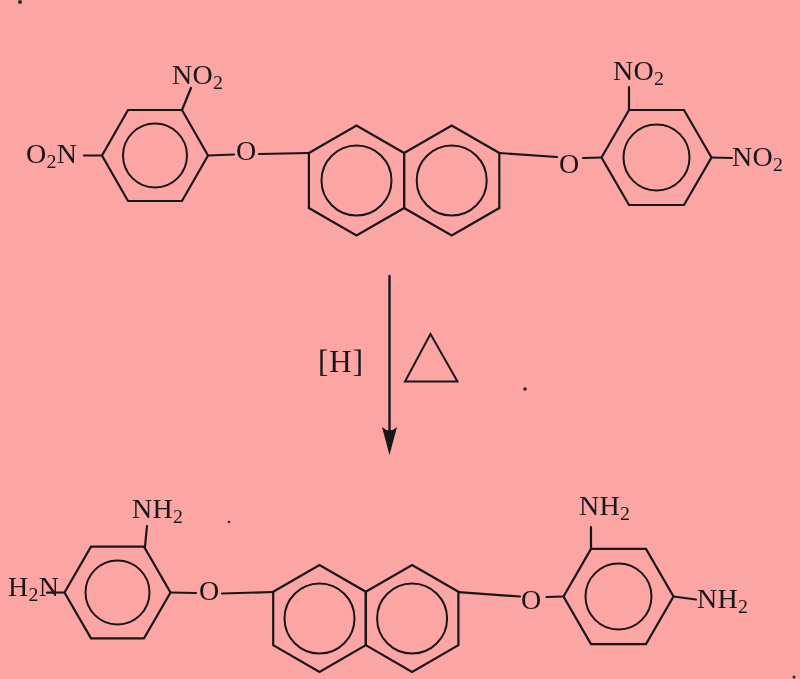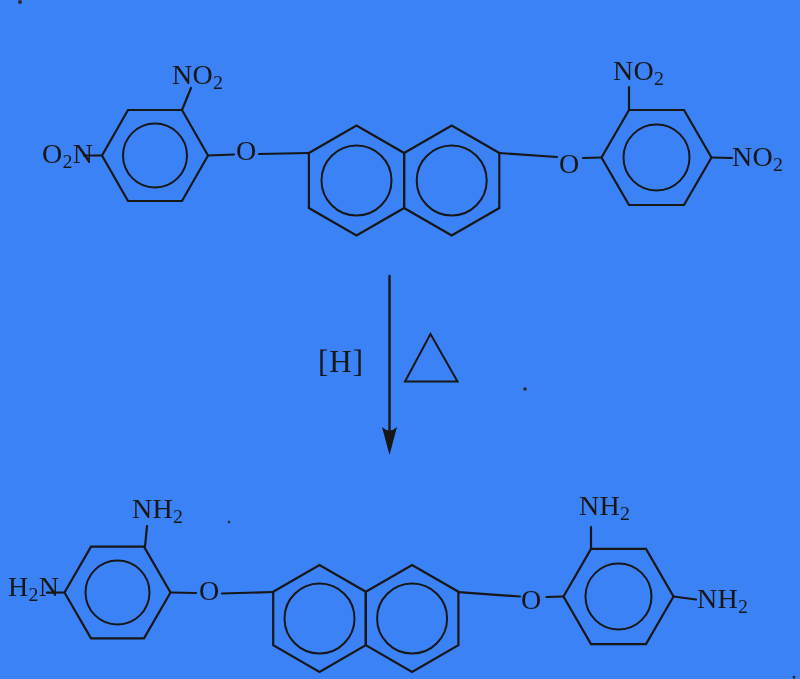--- a/index.html
+++ b/index.html
@@ -1,17 +1,17 @@
 <!DOCTYPE html>
 <html><head>
 <meta charset="utf-8">
 <style>
   html,body{margin:0;padding:0;background:#ffffff;}
   .canvas{
-    position:relative;width:800px;height:679px;background:#3b82f6;overflow:hidden;
+    position:relative;width:800px;height:679px;background:#fca5a5;overflow:hidden;
     font-family:"Liberation Serif","DejaVu Serif",serif;color:#171717;
   }
   .scheme-svg{position:absolute;left:0;top:0;}
   .lbl{position:absolute;font-size:28px;line-height:1;white-space:nowrap;letter-spacing:0.3px;}
   .lbl sub{font-size:0.71em;line-height:0;vertical-align:-0.24em;}
   .reagent{font-size:31px;letter-spacing:1px;}
 </style>
 </head>
 <body>
 
@@ -74,21 +74,21 @@
     <g fill="#2a2a2a" stroke="none">
       <circle cx="20" cy="2" r="2"></circle>
       <circle cx="525" cy="389" r="1.8"></circle>
       <circle cx="229" cy="522" r="1.3"></circle>
       <circle cx="794" cy="677" r="1.5"></circle>
     </g>
   </svg>
 
   <div class="lbl" style="left:172px;top:61px"><span>NO</span><sub>2</sub></div>
 
-  <div class="lbl" style="left:42px;top:140px"><span>O</span><sub>2</sub><span>N</span></div>
+  <div class="lbl" style="left:26px;top:140px"><span>O</span><sub>2</sub><span>N</span></div>
 
   <div class="lbl" style="left:236px;top:137px"><span>O</span></div>
 
   <div class="lbl" style="left:613px;top:57px"><span>NO</span><sub>2</sub></div>
 
   <div class="lbl" style="left:559px;top:150px"><span>O</span></div>
 
   <div class="lbl" style="left:732px;top:143px"><span>NO</span><sub>2</sub></div>
 
   <div class="lbl reagent" style="left:318px;top:346px"><span>[H]</span></div>

